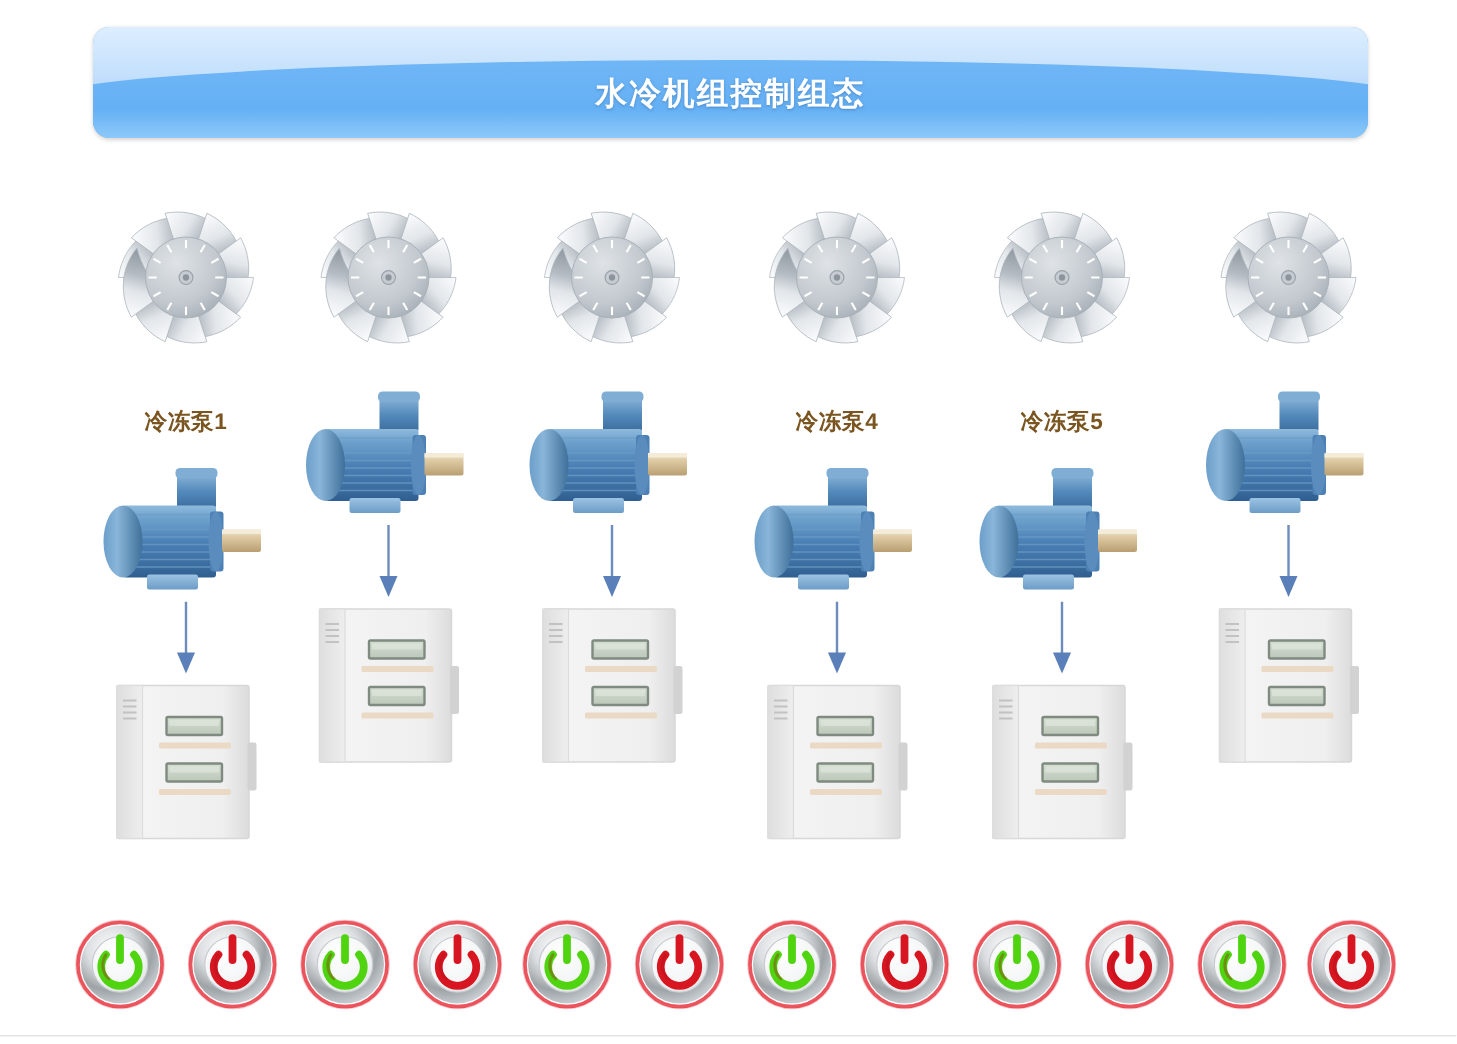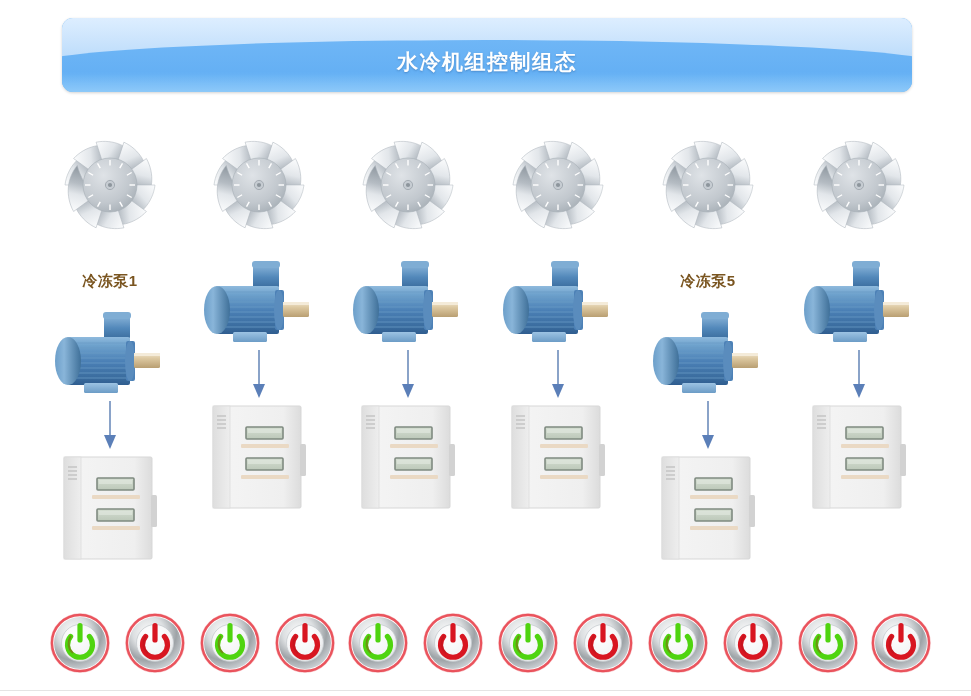--- a/index.html
+++ b/index.html
@@ -152,21 +152,21 @@
 <div id="stage">
 
   <div id="title-banner">
     <div class="sheen-top"></div>
     <div class="sheen-wave"></div>
     <div class="sheen-bottom"></div>
   </div>
   <div id="title-text" style="left:62px;top:18px;width:850px;height:74px;position:absolute;">水冷机组控制组态</div>
 
   <div id="columns-host">
-      <div class="column" style="left: 35px;">
+      <div class="column" style="left: 49px;">
         <div class="fan-wrap">
           <svg viewBox="0 0 110 110" xmlns="http://www.w3.org/2000/svg">
             <defs>
               <linearGradient id="bladeGrad" x1="0" y1="0" x2="1" y2="1">
                 <stop offset="0%" stop-color="#fbfcfd"></stop>
                 <stop offset="38%" stop-color="#e2e6ea"></stop>
                 <stop offset="62%" stop-color="#b5bcc3"></stop>
                 <stop offset="100%" stop-color="#8e979f"></stop>
               </linearGradient>
               <radialGradient id="hubGrad" cx="38%" cy="32%" r="72%">
@@ -684,20 +684,21 @@
             <line x1="55" y1="30" x2="55" y2="35.5" stroke="#ffffff" stroke-width="1.4" transform="rotate(180 55 55)"></line>
             <line x1="55" y1="30" x2="55" y2="35.5" stroke="#ffffff" stroke-width="1.4" transform="rotate(210 55 55)"></line>
             <line x1="55" y1="30" x2="55" y2="35.5" stroke="#ffffff" stroke-width="1.4" transform="rotate(240 55 55)"></line>
             <line x1="55" y1="30" x2="55" y2="35.5" stroke="#ffffff" stroke-width="1.4" transform="rotate(270 55 55)"></line>
             <line x1="55" y1="30" x2="55" y2="35.5" stroke="#ffffff" stroke-width="1.4" transform="rotate(300 55 55)"></line>
             <line x1="55" y1="30" x2="55" y2="35.5" stroke="#ffffff" stroke-width="1.4" transform="rotate(330 55 55)"></line>
             <circle cx="55" cy="55" r="4.6" fill="#c6ccd2" stroke="#9aa2a9" stroke-width="0.8"></circle>
             <circle cx="55" cy="55" r="2.1" fill="#8d959c"></circle>
           </svg>
         </div>
+        <div class="pump-label">冷冻泵4</div>
         <div class="motor-wrap">
           <svg viewBox="0 0 128 86" xmlns="http://www.w3.org/2000/svg">
             <defs>
               <linearGradient id="mBody" x1="0" y1="0" x2="0" y2="1">
                 <stop offset="0%" stop-color="#8fbadd"></stop>
                 <stop offset="18%" stop-color="#6da1cc"></stop>
                 <stop offset="52%" stop-color="#4a7fb5"></stop>
                 <stop offset="85%" stop-color="#3a6c9e"></stop>
                 <stop offset="100%" stop-color="#2f5d8f"></stop>
               </linearGradient>

